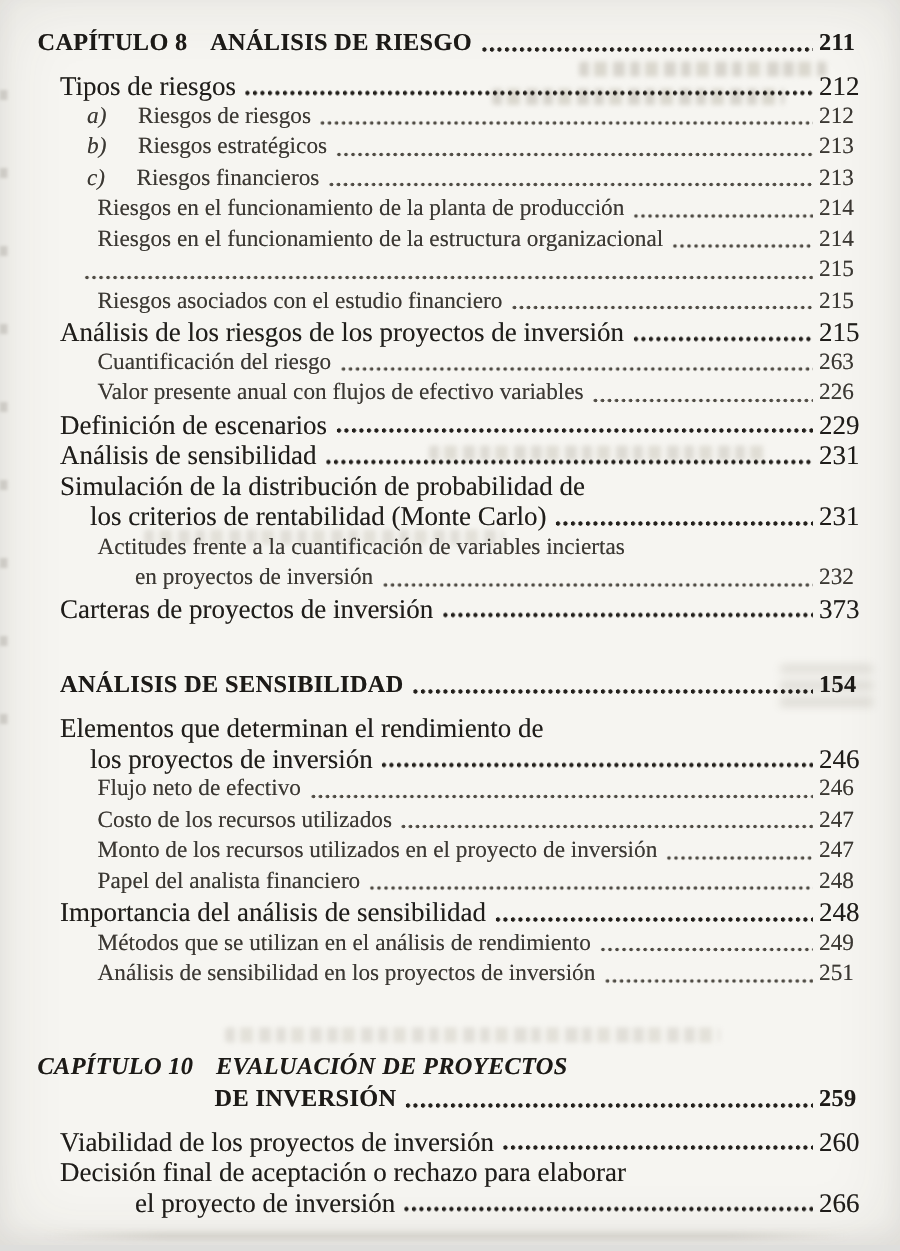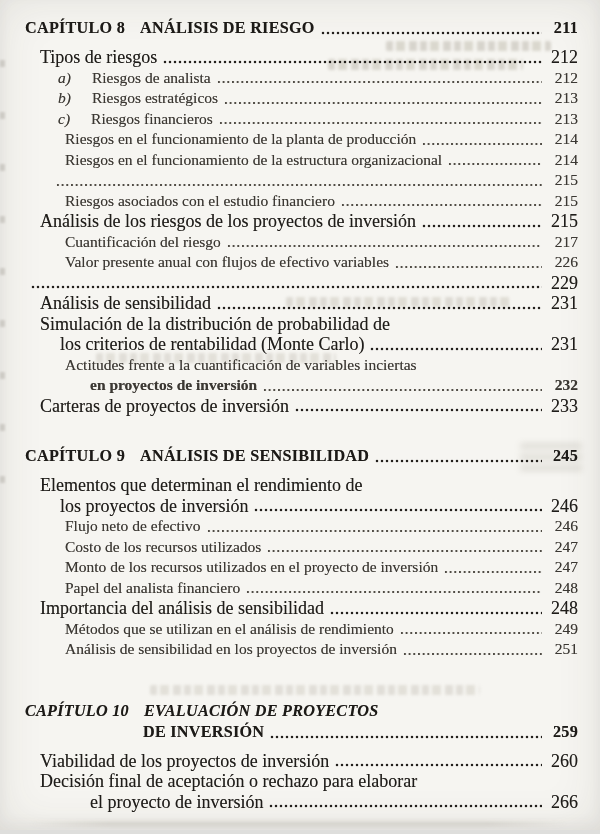--- a/index.html
+++ b/index.html
@@ -23,34 +23,34 @@
   .row.head{margin-bottom:8px;}
   .row.head.two-line{margin-bottom:0;font-style:italic;}
   .row.cont2{margin-bottom:8px;}
   .row.cont2 .t{padding-left:118px;}
   .chap-label{flex:0 0 97px;}
   .e.bold{font-weight:normal;color:#1f1d1a;font-size:18px;}
   .ind-1 .t:first-child, .ind-1 .prefix:first-child{margin-left:0;}
   .ind-1{padding-left:20px;}
   .ind-2{padding-left:25px;}
   .ind-3{padding-left:33px;}
-  .ind-4{padding-left:50px;font-weight:bold;}
+  .ind-4{padding-left:50px;}
   .prefix{font-style:italic;margin-right:6px;}
   .t{flex:0 0 auto;padding-left:15px;}
   .leader{
     flex:1 1 auto;min-width:12px;align-self:flex-end;height:6px;
     margin:0 4px 3px 6px;
     background-image:radial-gradient(circle at 2px 3px, #504c45 1.05px, transparent 1.4px);
     background-size:4.7px 6px;background-repeat:repeat-x;background-position:left bottom;
   }
   .bold .leader, .chapter .leader{
     background-image:radial-gradient(circle at 2px 3px, #23201c 1.28px, transparent 1.62px);
     background-size:5px 6px;
   }
-  .page-num{flex:0 0 auto;min-width:32px;text-align:right;}
+  .page-num{flex:0 0 auto;min-width:32px;}
   .chapter-group:nth-of-type(2){margin-top:30px;}
   .chapter-group:nth-of-type(3){margin-top:41px;}
   .ghost{
     position:absolute;filter:blur(1.6px);opacity:0.38;border-radius:2px;
     background:repeating-linear-gradient(90deg,#a59f92 0 7px,transparent 7px 10px,#aea896 10px 19px,transparent 19px 23px,#a59f92 23px 31px,transparent 31px 34px);
   }
   .blob{
     position:absolute;filter:blur(3px);opacity:0.22;border-radius:3px;
     background:repeating-linear-gradient(180deg,#8f897c 0 6px,transparent 6px 11px);
   }
@@ -85,21 +85,21 @@
           <span class="leader"></span>
           <span class="page-num">211</span>
         </div>
         <div class="row e bold ind-0">
           <span class="t">Tipos de riesgos</span>
           <span class="leader"></span>
           <span class="page-num">212</span>
         </div>
         <div class="row e normal ind-3">
           <em class="prefix">a)</em>
-          <span class="t">Riesgos de analista</span>
+          <span class="t">Riesgos de riesgos</span>
           <span class="leader"></span>
           <span class="page-num">212</span>
         </div>
         <div class="row e normal ind-3">
           <em class="prefix">b)</em>
           <span class="t">Riesgos estratégicos</span>
           <span class="leader"></span>
           <span class="page-num">213</span>
         </div>
         <div class="row e normal ind-3">
@@ -128,28 +128,29 @@
           <span class="page-num">215</span>
         </div>
         <div class="row e bold ind-0">
           <span class="t">Análisis de los riesgos de los proyectos de inversión</span>
           <span class="leader"></span>
           <span class="page-num">215</span>
         </div>
         <div class="row e normal ind-2">
           <span class="t">Cuantificación del riesgo</span>
           <span class="leader"></span>
-          <span class="page-num">217</span>
+          <span class="page-num">263</span>
         </div>
         <div class="row e normal ind-2">
           <span class="t">Valor presente anual con flujos de efectivo variables</span>
           <span class="leader"></span>
           <span class="page-num">226</span>
         </div>
         <div class="row e bold ind-0">
+          <span class="t">Definición de escenarios</span>
           <span class="leader"></span>
           <span class="page-num">229</span>
         </div>
         <div class="row e bold ind-0">
           <span class="t">Análisis de sensibilidad</span>
           <span class="leader"></span>
           <span class="page-num">231</span>
         </div>
         <div class="row e bold ind-0">
           <span class="t">Simulación de la distribución de probabilidad de</span>
@@ -163,29 +164,28 @@
           <span class="t">Actitudes frente a la cuantificación de variables inciertas</span>
         </div>
         <div class="row e normal ind-4">
           <span class="t">en proyectos de inversión</span>
           <span class="leader"></span>
           <span class="page-num">232</span>
         </div>
         <div class="row e bold ind-0">
           <span class="t">Carteras de proyectos de inversión</span>
           <span class="leader"></span>
-          <span class="page-num">233</span>
+          <span class="page-num">373</span>
         </div>
       </section>
       <section class="chapter-group">
         <div class="row chapter head">
-          <span class="chap-label">CAPÍTULO 9</span>
           <span class="t">ANÁLISIS DE SENSIBILIDAD</span>
           <span class="leader"></span>
-          <span class="page-num">245</span>
+          <span class="page-num">154</span>
         </div>
         <div class="row e bold ind-0">
           <span class="t">Elementos que determinan el rendimiento de</span>
         </div>
         <div class="row e bold ind-1">
           <span class="t">los proyectos de inversión</span>
           <span class="leader"></span>
           <span class="page-num">246</span>
         </div>
         <div class="row e normal ind-2">

